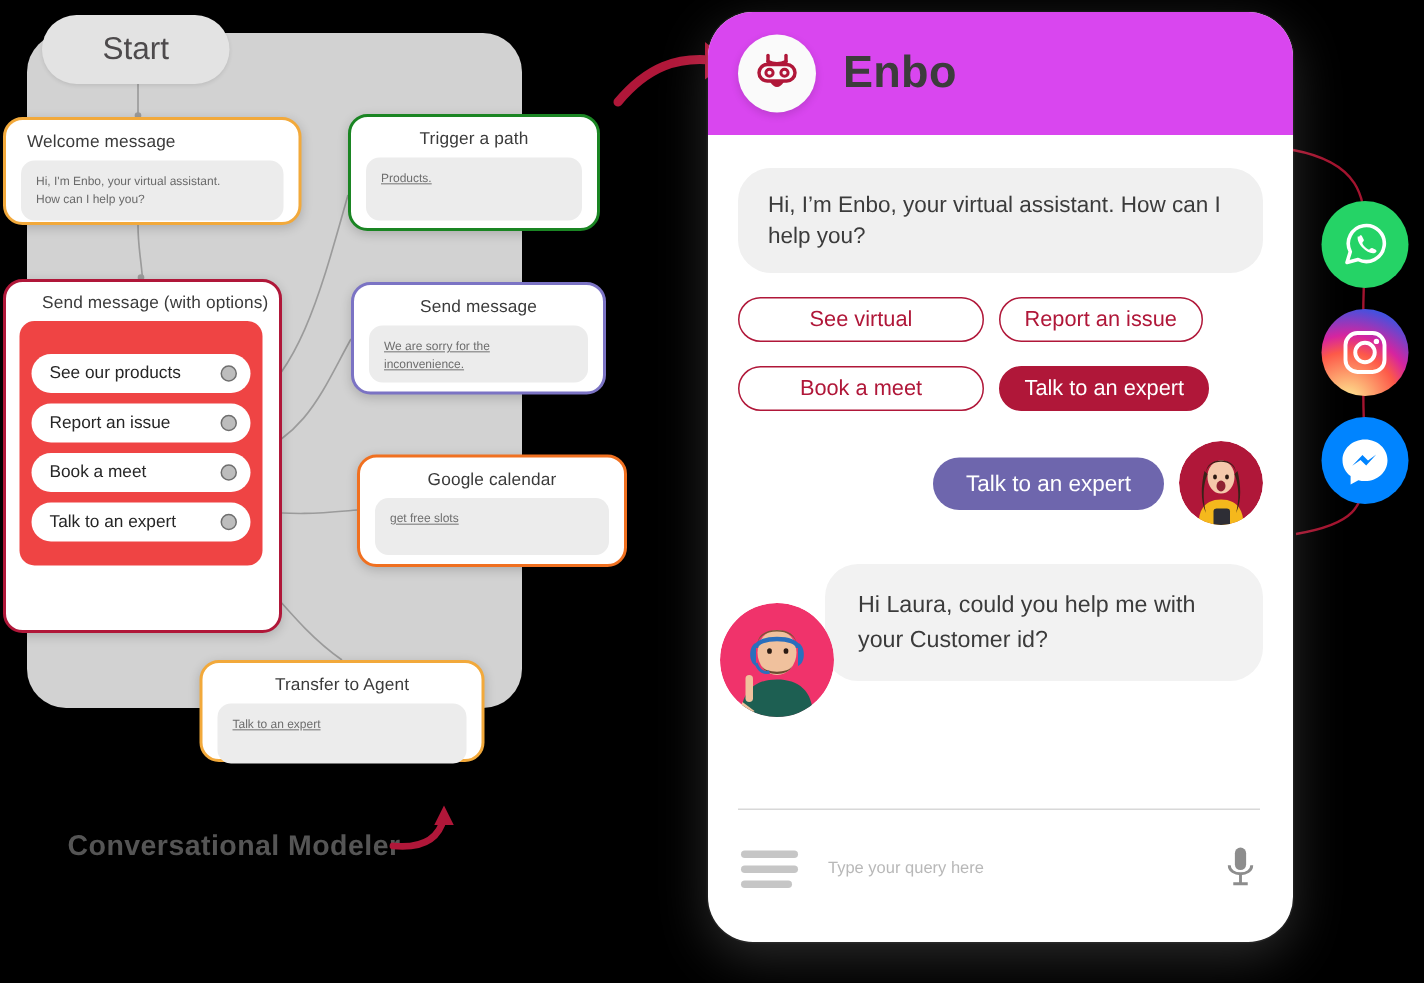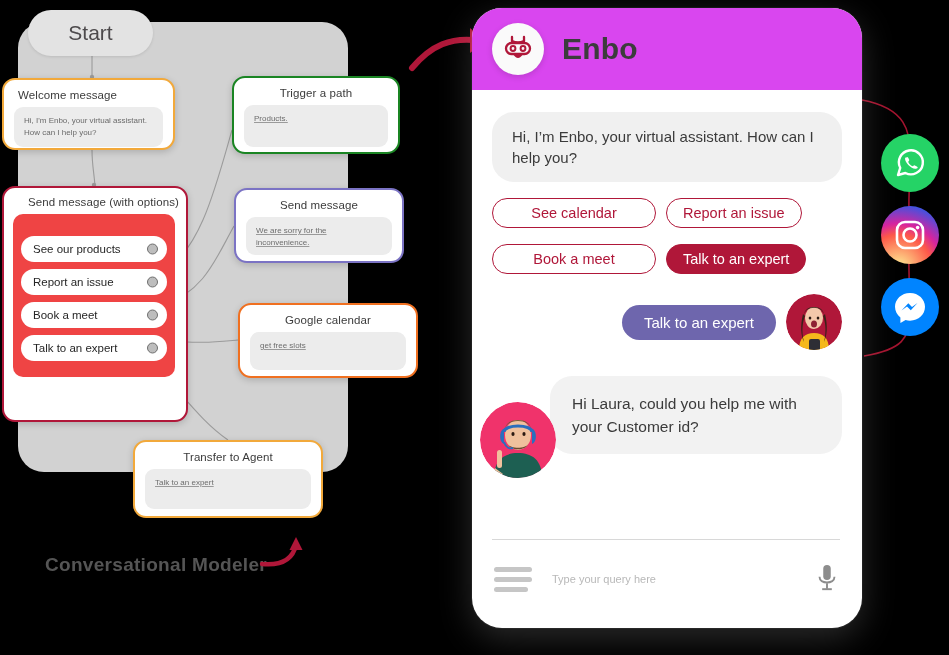--- a/index.html
+++ b/index.html
@@ -14,25 +14,25 @@
     font-size:21px;color:#4d4a4c;box-shadow:0 1px 3px rgba(0,0,0,.10);}
 
   .node{position:absolute;background:#fff;border-radius:13px;box-sizing:border-box;
     box-shadow:0 2px 7px rgba(0,0,0,.18);}
   .node .ttl{font-size:11.5px;color:#3b3b3b;padding:9px 0 6px 14px;letter-spacing:.1px;}
   .node .body{background:#ececec;border-radius:9px;margin:0 10px 10px 10px;padding:8px 10px;}
   .node .body .line{font-size:8px;color:#6d6d6d;line-height:12px;text-decoration:underline;
     text-decoration-color:#9a9a9a;}
   .node .body .line.nolink{text-decoration:none;color:#6a6a6a;font-size:8px;}
 
-  .n-welcome{left:2px;top:78px;width:173px;height:72px;border:2px solid #f2a93b;}
+  .n-welcome{left:2px;top:78px;width:199px;height:72px;border:2px solid #f2a93b;}
   .n-trigger{left:232px;top:76px;width:168px;height:78px;border:2px solid #1a8523;}
   .n-sendmsg{left:234px;top:188px;width:170px;height:75px;border:2px solid #7b73c4;}
   .n-gcal{left:238px;top:303px;width:180px;height:75px;border:2px solid #f07020;}
-  .n-transfer{left:133px;top:440px;width:190px;height:78px;border:2px solid #f2a93b;}
+  .n-transfer{left:133px;top:440px;width:190px;height:68px;border:2px solid #f2a93b;}
   .n-transfer .ttl,.n-gcal .ttl,.n-sendmsg .ttl,.n-trigger .ttl{text-align:center;padding-left:0;}
 
   .n-options{left:2px;top:186px;width:186px;height:236px;border:2px solid #b01739;}
   .n-options .ttl{text-align:center;padding-left:0;padding-top:8px;margin-left:17px;}
   .opt-tray{background:#ef4444;border-radius:10px;margin:0 11px 9px 9px;padding:22px 8px 16px 8px;}
   .opt{position:relative;background:#fff;border-radius:16px;height:26px;margin-bottom:7px;
     display:flex;align-items:center;padding:0 12px;font-size:11.5px;color:#262626;}
   .opt:last-child{margin-bottom:0;}
   .opt .dot{position:absolute;right:9px;top:50%;transform:translateY(-50%);width:9px;height:9px;
     border-radius:50%;background:#bdbdbd;border:1.4px solid #6f6f6f;}
@@ -206,21 +206,21 @@
       </div>
       <div class="bot-title">Enbo</div>
     </div>
 
     <div class="chat">
 
       <div class="bubble-bot">Hi, I’m Enbo, your virtual assistant. How can I help you?</div>
 
       <div class="qr-row">
         <div class="qr w1">
-          <span>See calendar</span>
+          <span>See virtual</span>
         </div>
         <div class="qr">
           <span>Report an issue</span>
         </div>
       </div>
 
       <div class="qr-row">
         <div class="qr w1">
           <span>Book a meet</span>
         </div>

